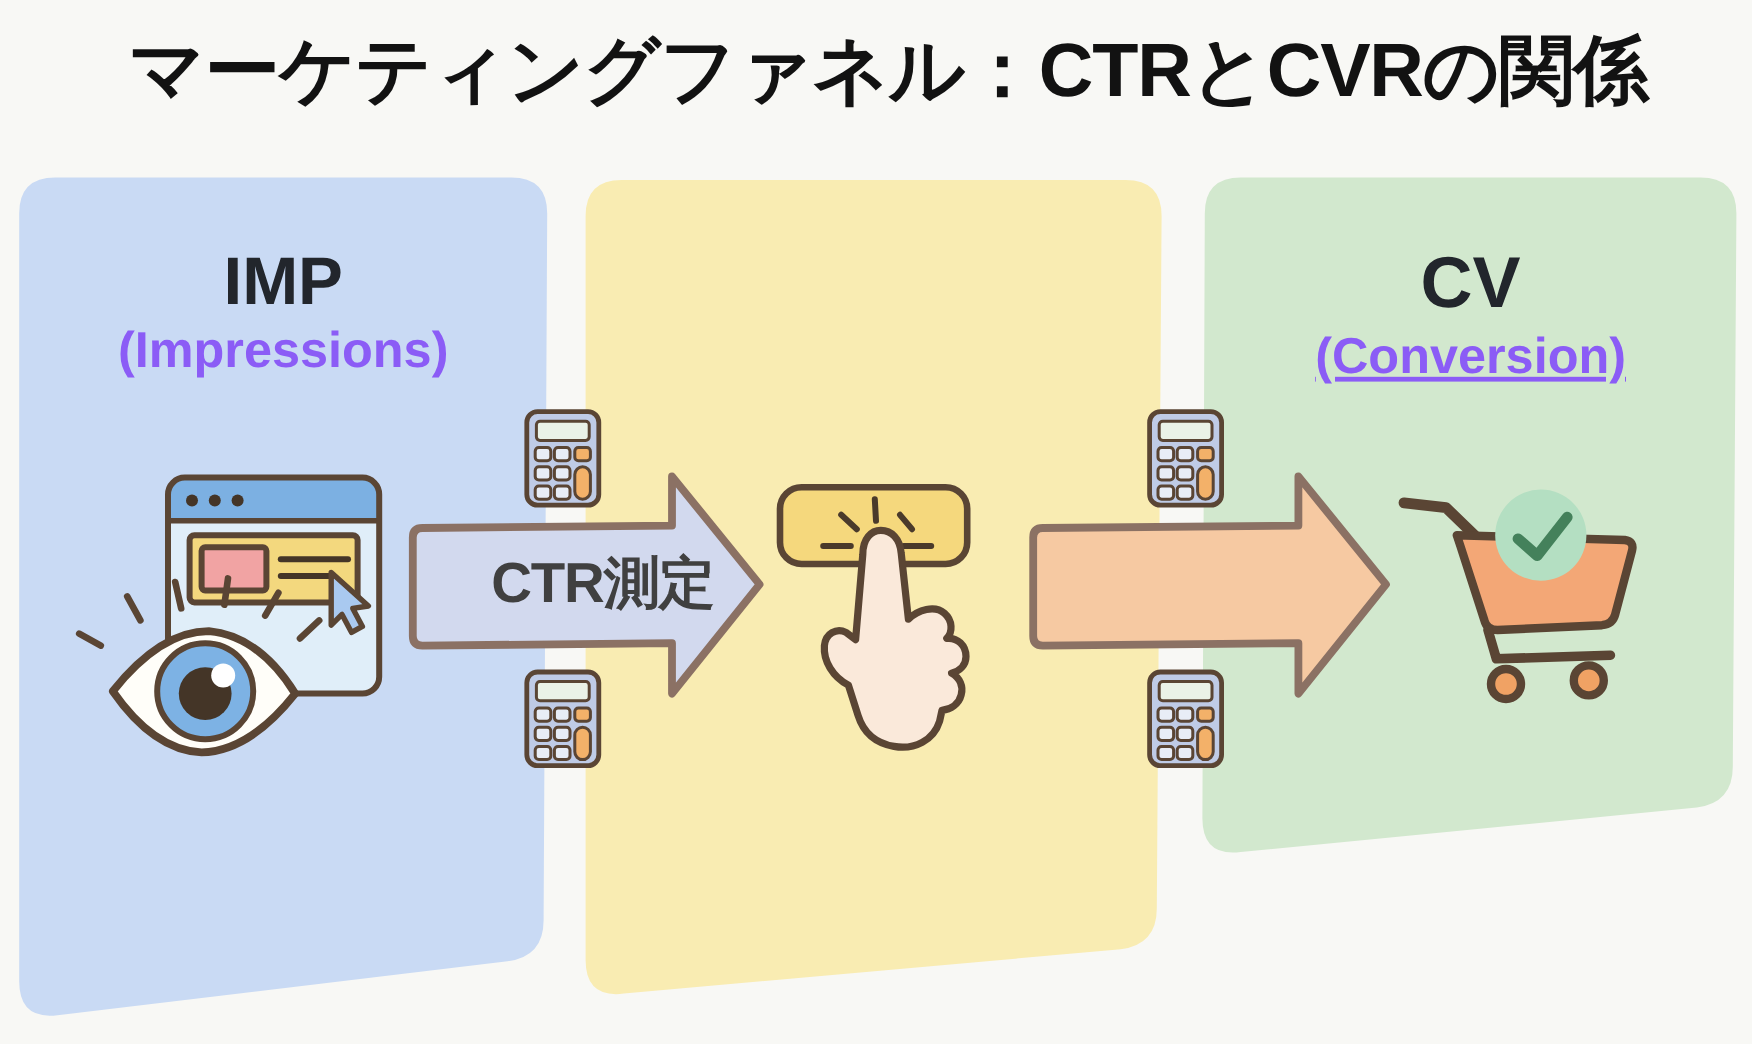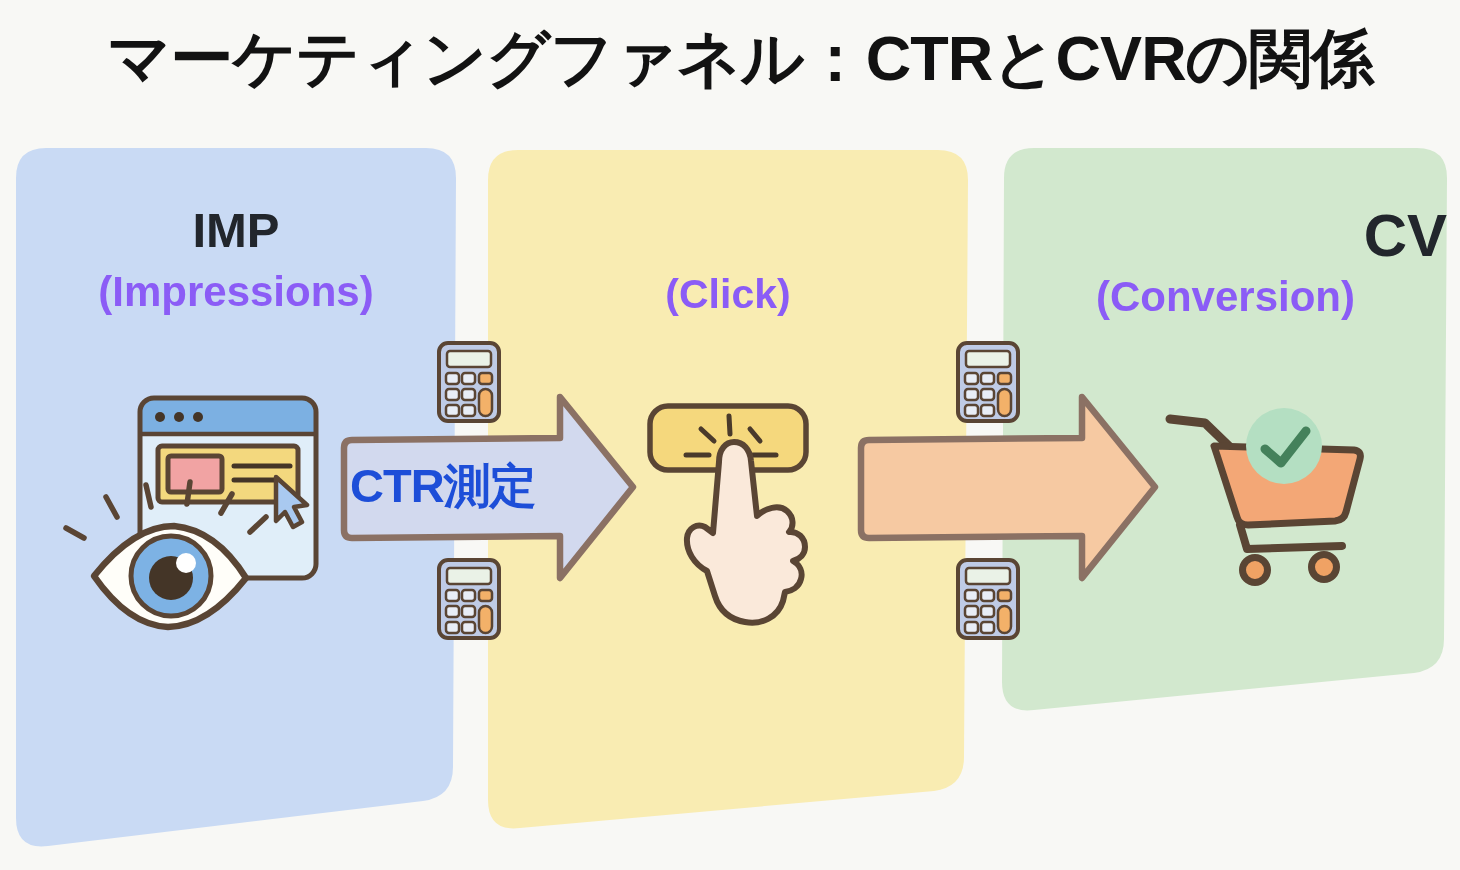--- a/index.html
+++ b/index.html
@@ -9,28 +9,28 @@
     font-family:"Liberation Sans","DejaVu Sans",sans-serif;
   }
   .abs{position:absolute;}
   #art{position:absolute;left:0;top:0;width:1460px;height:870px;}
   .page-title{
     left:0;right:0;top:16px;text-align:center;
     font-size:63px;font-weight:900;letter-spacing:-1px;color:#121212;padding-left:20px;
   }
   .stage-title{text-align:center;font-weight:800;color:#22262c;line-height:1;}
   .stage-sub{text-align:center;font-weight:800;color:#8b5cf6;line-height:1;}
-  .t-imp   {left:16px;  width:440px; top:206px; font-size:49px;}
+  .t-imp   {left:16px;  width:440px; top:206px; font-size:56px;}
   .s-imp   {left:16px;  width:440px; top:271px; font-size:42px;}
   .t-click {left:488px; width:480px; top:208px; font-size:55px;}
   .s-click {left:488px; width:480px; top:274px; font-size:41px;}
-  .t-cv    {left:1004px;width:443px; top:206px; font-size:60px;text-align:right;}
-  .s-cv    {left:1004px;width:443px; top:276px; font-size:42px;}
+  .t-cv    {left:1004px;width:443px; top:206px; font-size:60px;}
+  .s-cv    {left:1004px;width:443px; top:276px; font-size:42px;text-decoration:underline;}
   .arrow-label{
-    text-align:left;font-weight:800;color:#1d4ed8;
+    text-align:right;font-weight:800;color:#404040;
     top:462px;font-size:47px;line-height:1;letter-spacing:-1px;
   }
   .l-ctr{left:350px;width:245px;}
   .l-cvr{left:868px;width:245px;}
 </style>
 </head>
 <body>
 
 <div class="canvas">
 
@@ -123,20 +123,19 @@
       <circle cx="1284" cy="446" r="38" fill="#b4dfc2"></circle>
       <path d="M1265,449 L1281,463 L1306,431" fill="none" stroke="#44815b" stroke-width="9" stroke-linecap="round" stroke-linejoin="round"></path>
     </g>
   </svg>
 
   <div class="abs page-title">マーケティングファネル：CTRとCVRの関係</div>
 
   <div class="abs stage-title t-imp">IMP</div>
   <div class="abs stage-sub   s-imp">(Impressions)</div>
 
-  <div class="abs stage-sub   s-click">(Click)</div>
 
   <div class="abs stage-title t-cv">CV</div>
   <div class="abs stage-sub   s-cv">(Conversion)</div>
 
   <div class="abs arrow-label l-ctr">CTR測定</div>
 
 </div>
 
 </body></html>

